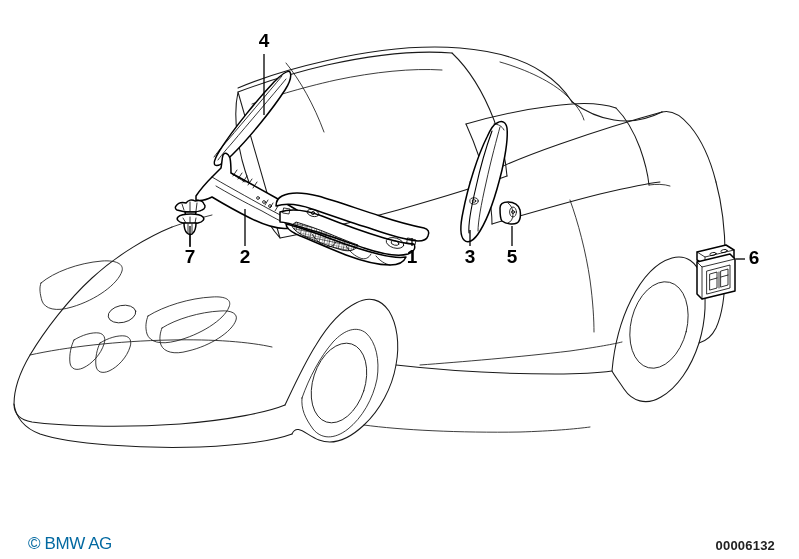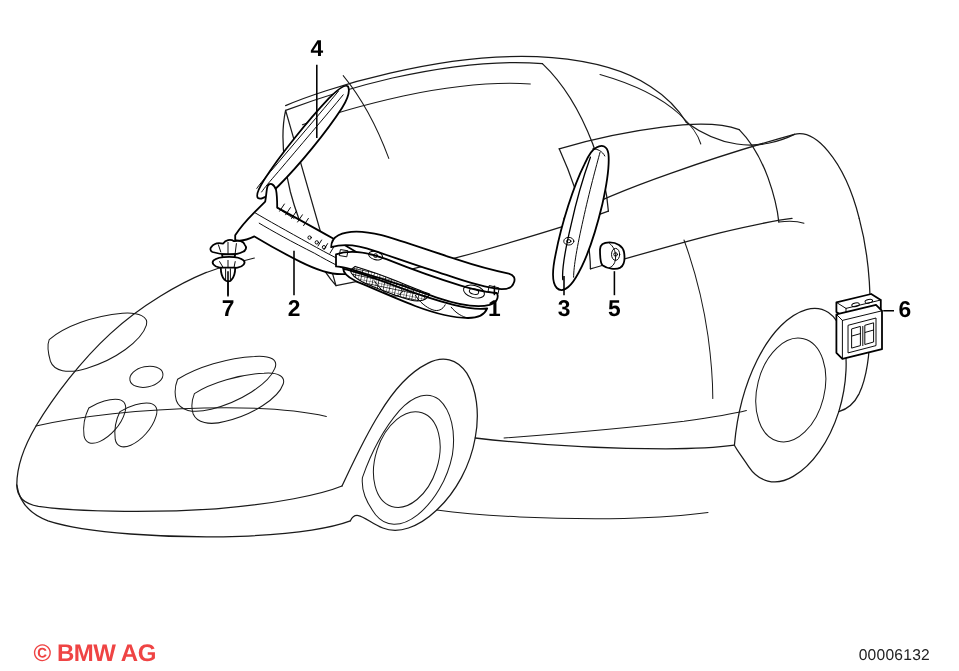--- a/index.html
+++ b/index.html
@@ -82,33 +82,33 @@
     font-size: 19px;
     fill: #000000;
     text-anchor: middle;
     dominant-baseline: middle;
   }
   .footer-left {
     position: absolute;
     left: 28px;
     top: 534px;
     font-family: "Liberation Sans", sans-serif;
-    font-size: 20px;
-    font-weight: bold;
-    color: #ef4444;
+    font-size: 17px;
+    font-weight: normal;
+    color: #0369a1;
     letter-spacing: -0.4px;
     white-space: nowrap;
   }
   .footer-right {
     position: absolute;
     right: 24px;
     top: 538px;
     font-family: "Liberation Sans", sans-serif;
     font-size: 13px;
-    font-weight: normal;
+    font-weight: bold;
     color: #222222;
     letter-spacing: 0.2px;
     white-space: nowrap;
   }
 </style>
 </head>
 <body>
 
 <div id="diagram-root">
 

